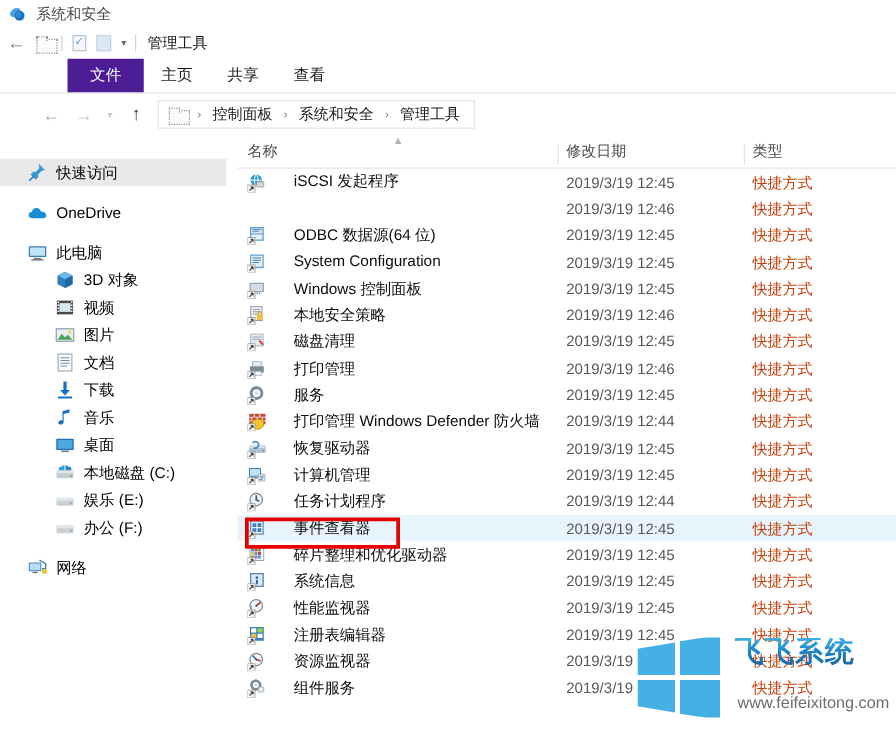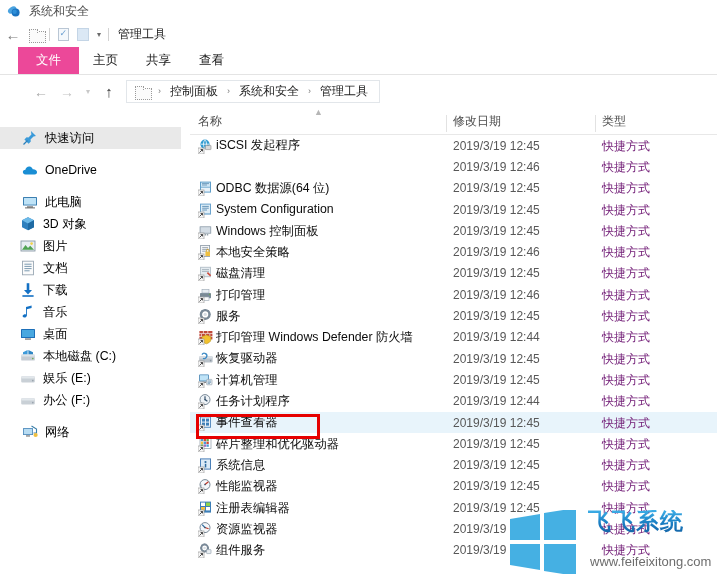--- a/index.html
+++ b/index.html
@@ -84,22 +84,23 @@
     position: absolute; left: 0; top: 47px; width: 717px; height: 27px;
     background: #ffffff; display: flex; align-items: stretch;
     padding-left: 18px;
   }
   .ribbon-tab {
     display: flex; align-items: center; justify-content: center;
     font-size: 12.5px; color: #1a1a1a; padding: 0 14px;
     white-space: nowrap;
   }
   .ribbon-tab.active {
-    background: #ec4899; color: #ffffff; font-weight: normal;
+    background: #4c1d95; color: #ffffff; font-weight: normal;
     padding: 0 18px;
+    margin-left: 36px;
   }
   .ribbon-underline {
     position: absolute; left: 0; top: 74px; width: 717px; height: 1px;
     background: #e4e4e4;
   }
 
   
   .addrbar {
     position: absolute; left: 0; top: 75px; width: 717px; height: 33px;
     display: flex; align-items: center; background: #ffffff;
@@ -138,21 +139,21 @@
 
   
   .sidebar {
     position: absolute; left: 0; top: 0; width: 190px; height: 477px;
     background: #ffffff; padding-top: 19px;
   }
   .nav-item {
     display: flex; align-items: center; height: 22px;
     padding-left: 22px; gap: 7px; white-space: nowrap;
   }
-  .nav-item.indent  { padding-left: 20px; text-align: center; }
+  .nav-item.indent  { padding-left: 44px; text-align: center; }
   .nav-item.selected { background: #e9e9e9; margin-right: 9px; }
   .nav-label { font-size: 12.3px; color: #000000; line-height: 1; }
   .nav-ico {
     width: 16px; height: 16px; flex: 0 0 auto; position: relative;
     display: flex; align-items: center; justify-content: center;
   }
   .nav-gap { height: 10px; }
 
   
   .filelist {
@@ -178,28 +179,28 @@
     font-size: 9px; color: #b6b6b6; line-height: 1;
   }
 
   .rows { position: relative; }
   .row {
     position: relative; height: 21.3px; display: flex; align-items: center;
     white-space: nowrap;
   }
   .row.hover { background: #e8f4fb; }
   .cell-name {
-    position: absolute; left: 8px; display: flex; align-items: center; gap: 2px;
+    position: absolute; left: 8px; display: flex; align-items: center; gap: 21px;
   }
   .cell-name .fname { font-size: 12.3px; color: #0b0b0b; line-height: 1; }
   .cell-date {
     position: absolute; left: 263px; font-size: 12px; color: #575757; line-height: 1;
   }
   .cell-type {
-    position: absolute; left: 412px; font-size: 12px; color: #701a75; line-height: 1;
+    position: absolute; left: 412px; font-size: 12px; color: #c2410c; line-height: 1;
   }
   .ficon { width: 16px; height: 16px; flex: 0 0 auto; display: block; }
 
   
   .annot-box {
     position: absolute; left: 196px; top: 414px;
     width: 124px; height: 25px;
     border: 3px solid #e60000; background: transparent;
     pointer-events: none;
   }
@@ -324,20 +325,39 @@
               <path d="M8 1.3 L14 4.3 L14 11.3 L8 14.3 L2 11.3 L2 4.3 Z" fill="#2d7fbe"></path>
               <path d="M8 1.3 L14 4.3 L8 7.4 L2 4.3 Z" fill="#6cb9e8"></path>
               <path d="M8 7.4 L14 4.3 L14 11.3 L8 14.3 Z" fill="#1e6aa3"></path>
             </svg>
           </span>
           <span class="nav-label">3D 对象</span>
         </div>
         <div class="nav-item indent">
           <span class="nav-ico">
             <svg class="ficon" width="16" height="16" viewBox="0 0 16 16">
+              <rect x="1.5" y="2.5" width="13" height="11" fill="#4a4a4a"></rect>
+              <rect x="3.5" y="4.5" width="9" height="7" fill="#d8e8f2"></rect>
+              <g fill="#f2f2f2">
+                <rect x="2" y="3.2" width="1.2" height="1.2"></rect>
+                <rect x="2" y="5.6" width="1.2" height="1.2"></rect>
+                <rect x="2" y="8" width="1.2" height="1.2"></rect>
+                <rect x="2" y="10.4" width="1.2" height="1.2"></rect>
+                <rect x="12.8" y="3.2" width="1.2" height="1.2"></rect>
+                <rect x="12.8" y="5.6" width="1.2" height="1.2"></rect>
+                <rect x="12.8" y="8" width="1.2" height="1.2"></rect>
+                <rect x="12.8" y="10.4" width="1.2" height="1.2"></rect>
+              </g>
+            </svg>
+          </span>
+          <span class="nav-label">视频</span>
+        </div>
+        <div class="nav-item indent">
+          <span class="nav-ico">
+            <svg class="ficon" width="16" height="16" viewBox="0 0 16 16">
               <rect x="1" y="3" width="14" height="10" fill="#e8eef2" stroke="#8a9aa6" stroke-width="0.9"></rect>
               <path d="M2 11.8 L5.5 7 L8 10 L10.2 7.8 L14 11.8 Z" fill="#4fa352"></path>
               <circle cx="11.6" cy="5.6" r="1.3" fill="#f2d24a"></circle>
             </svg>
           </span>
           <span class="nav-label">图片</span>
         </div>
         <div class="nav-item indent">
           <span class="nav-ico">
             <svg class="ficon" width="16" height="16" viewBox="0 0 16 16">

